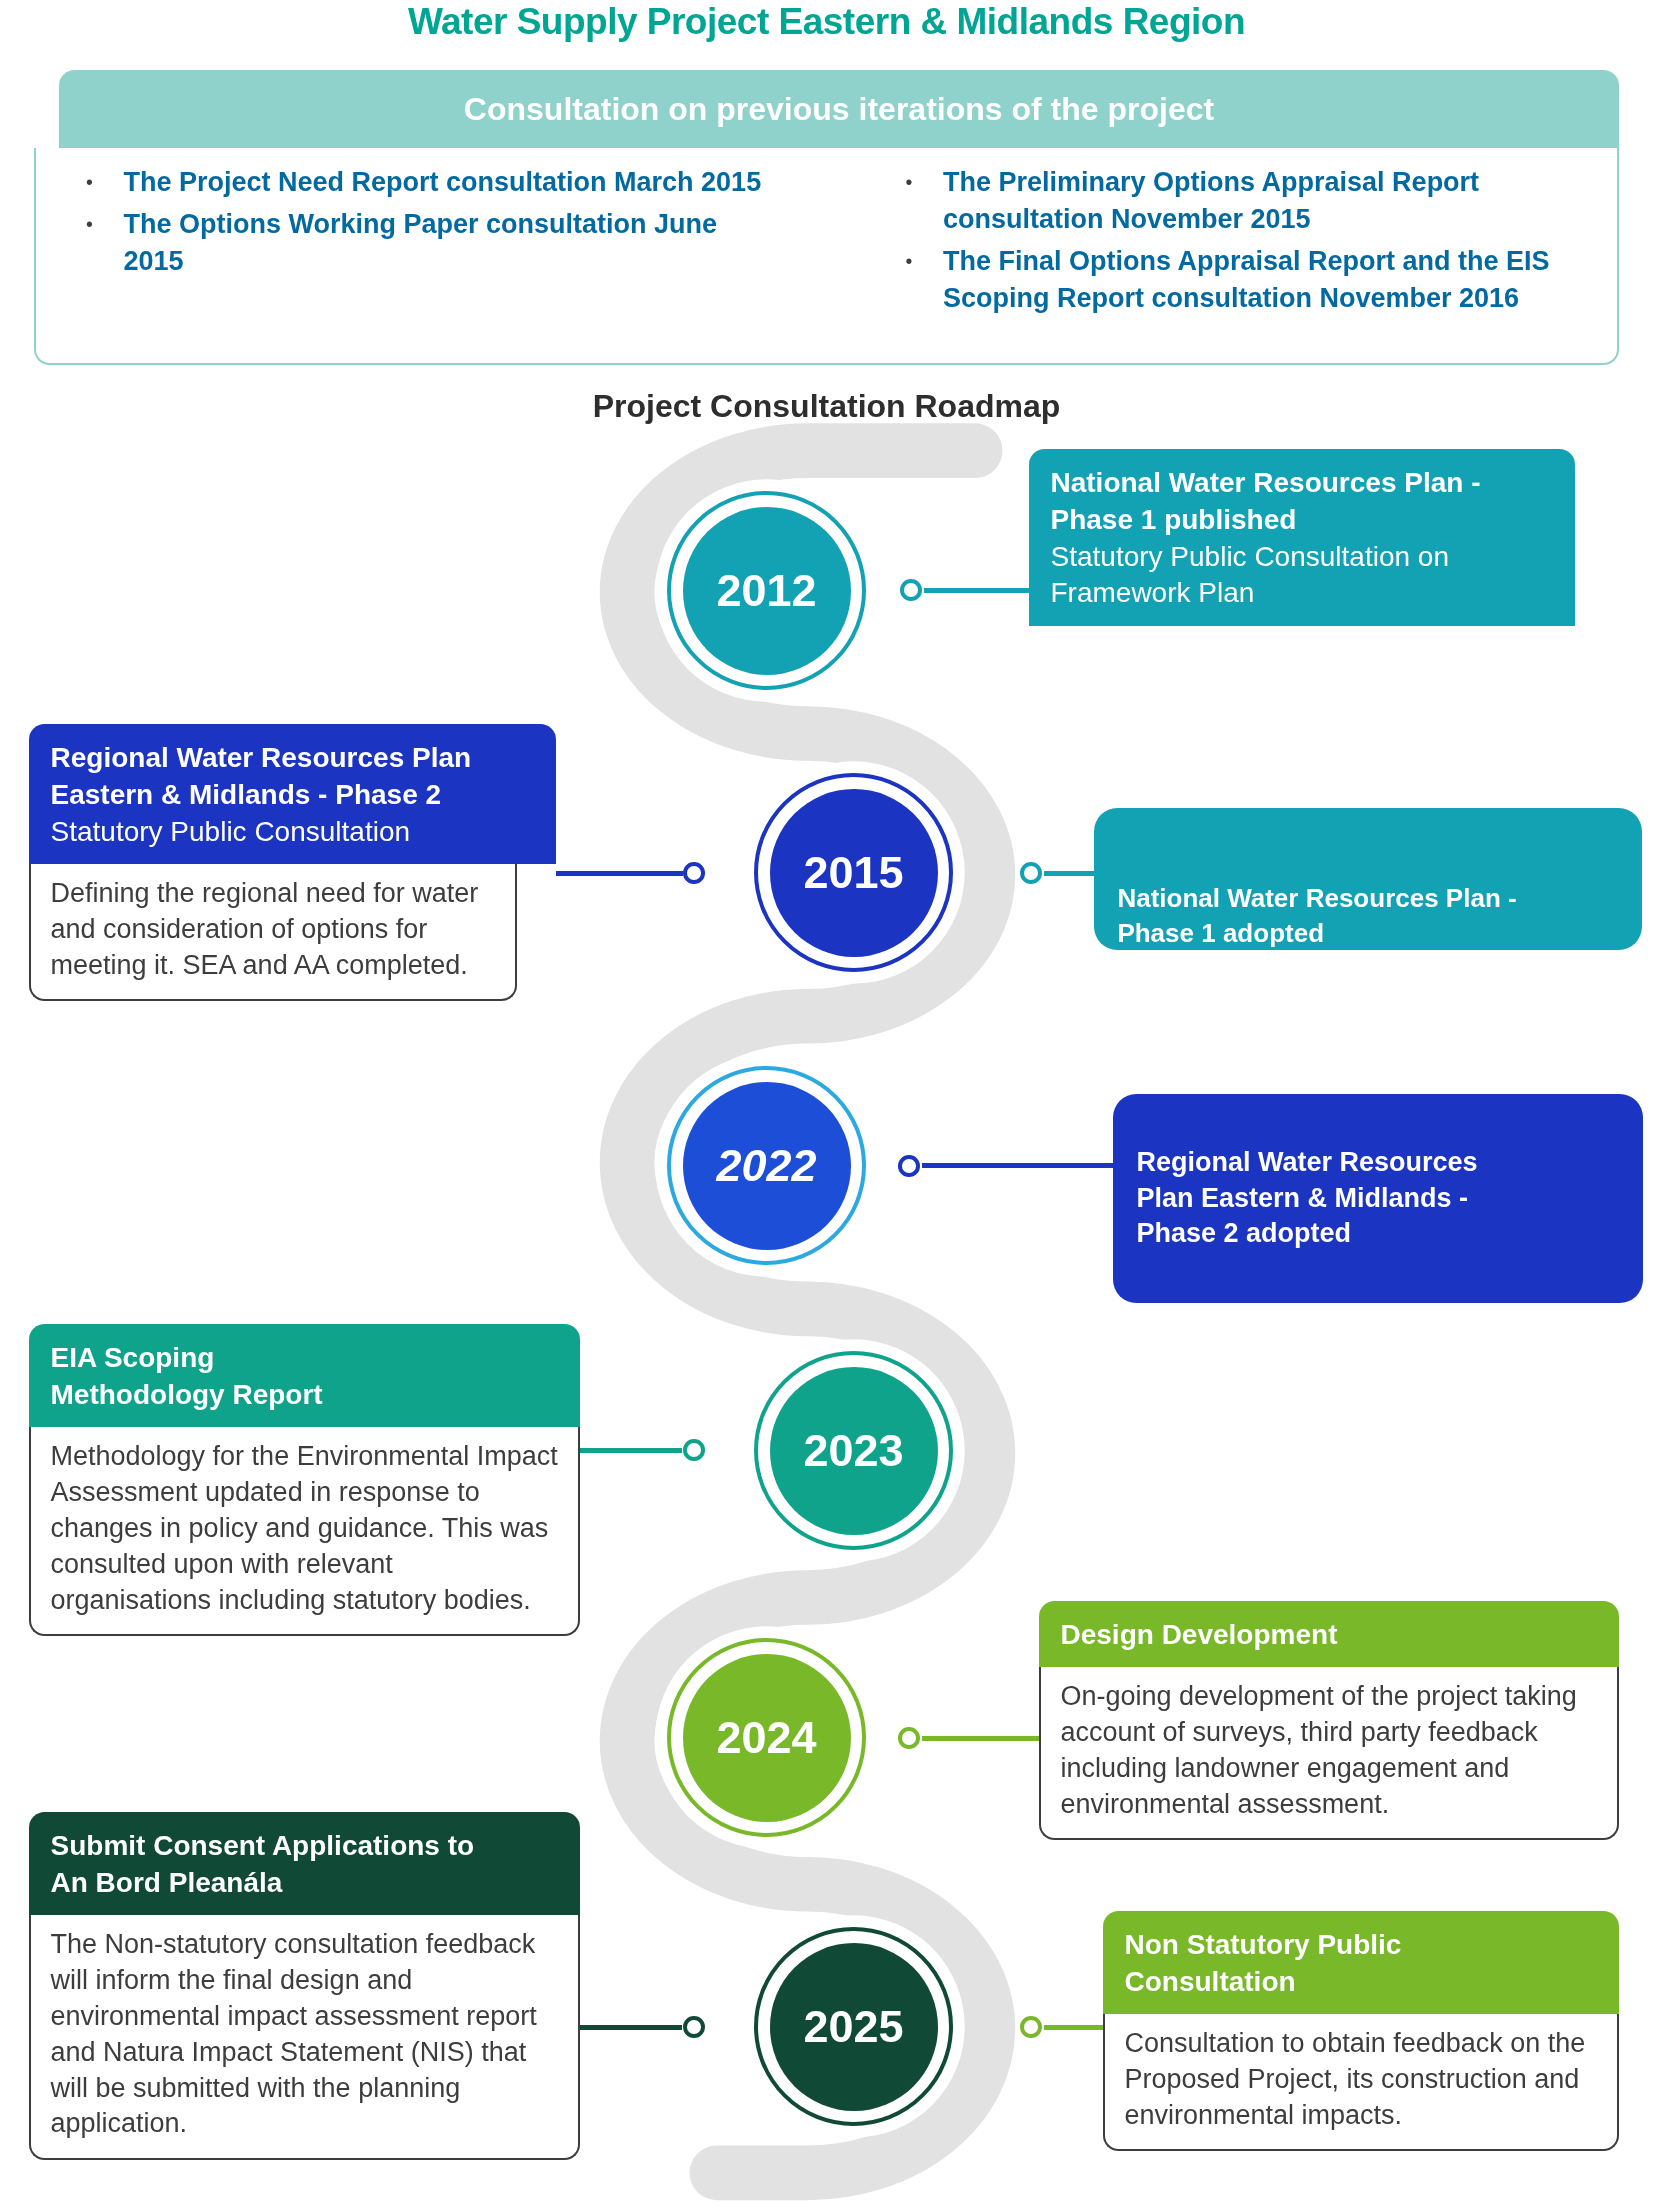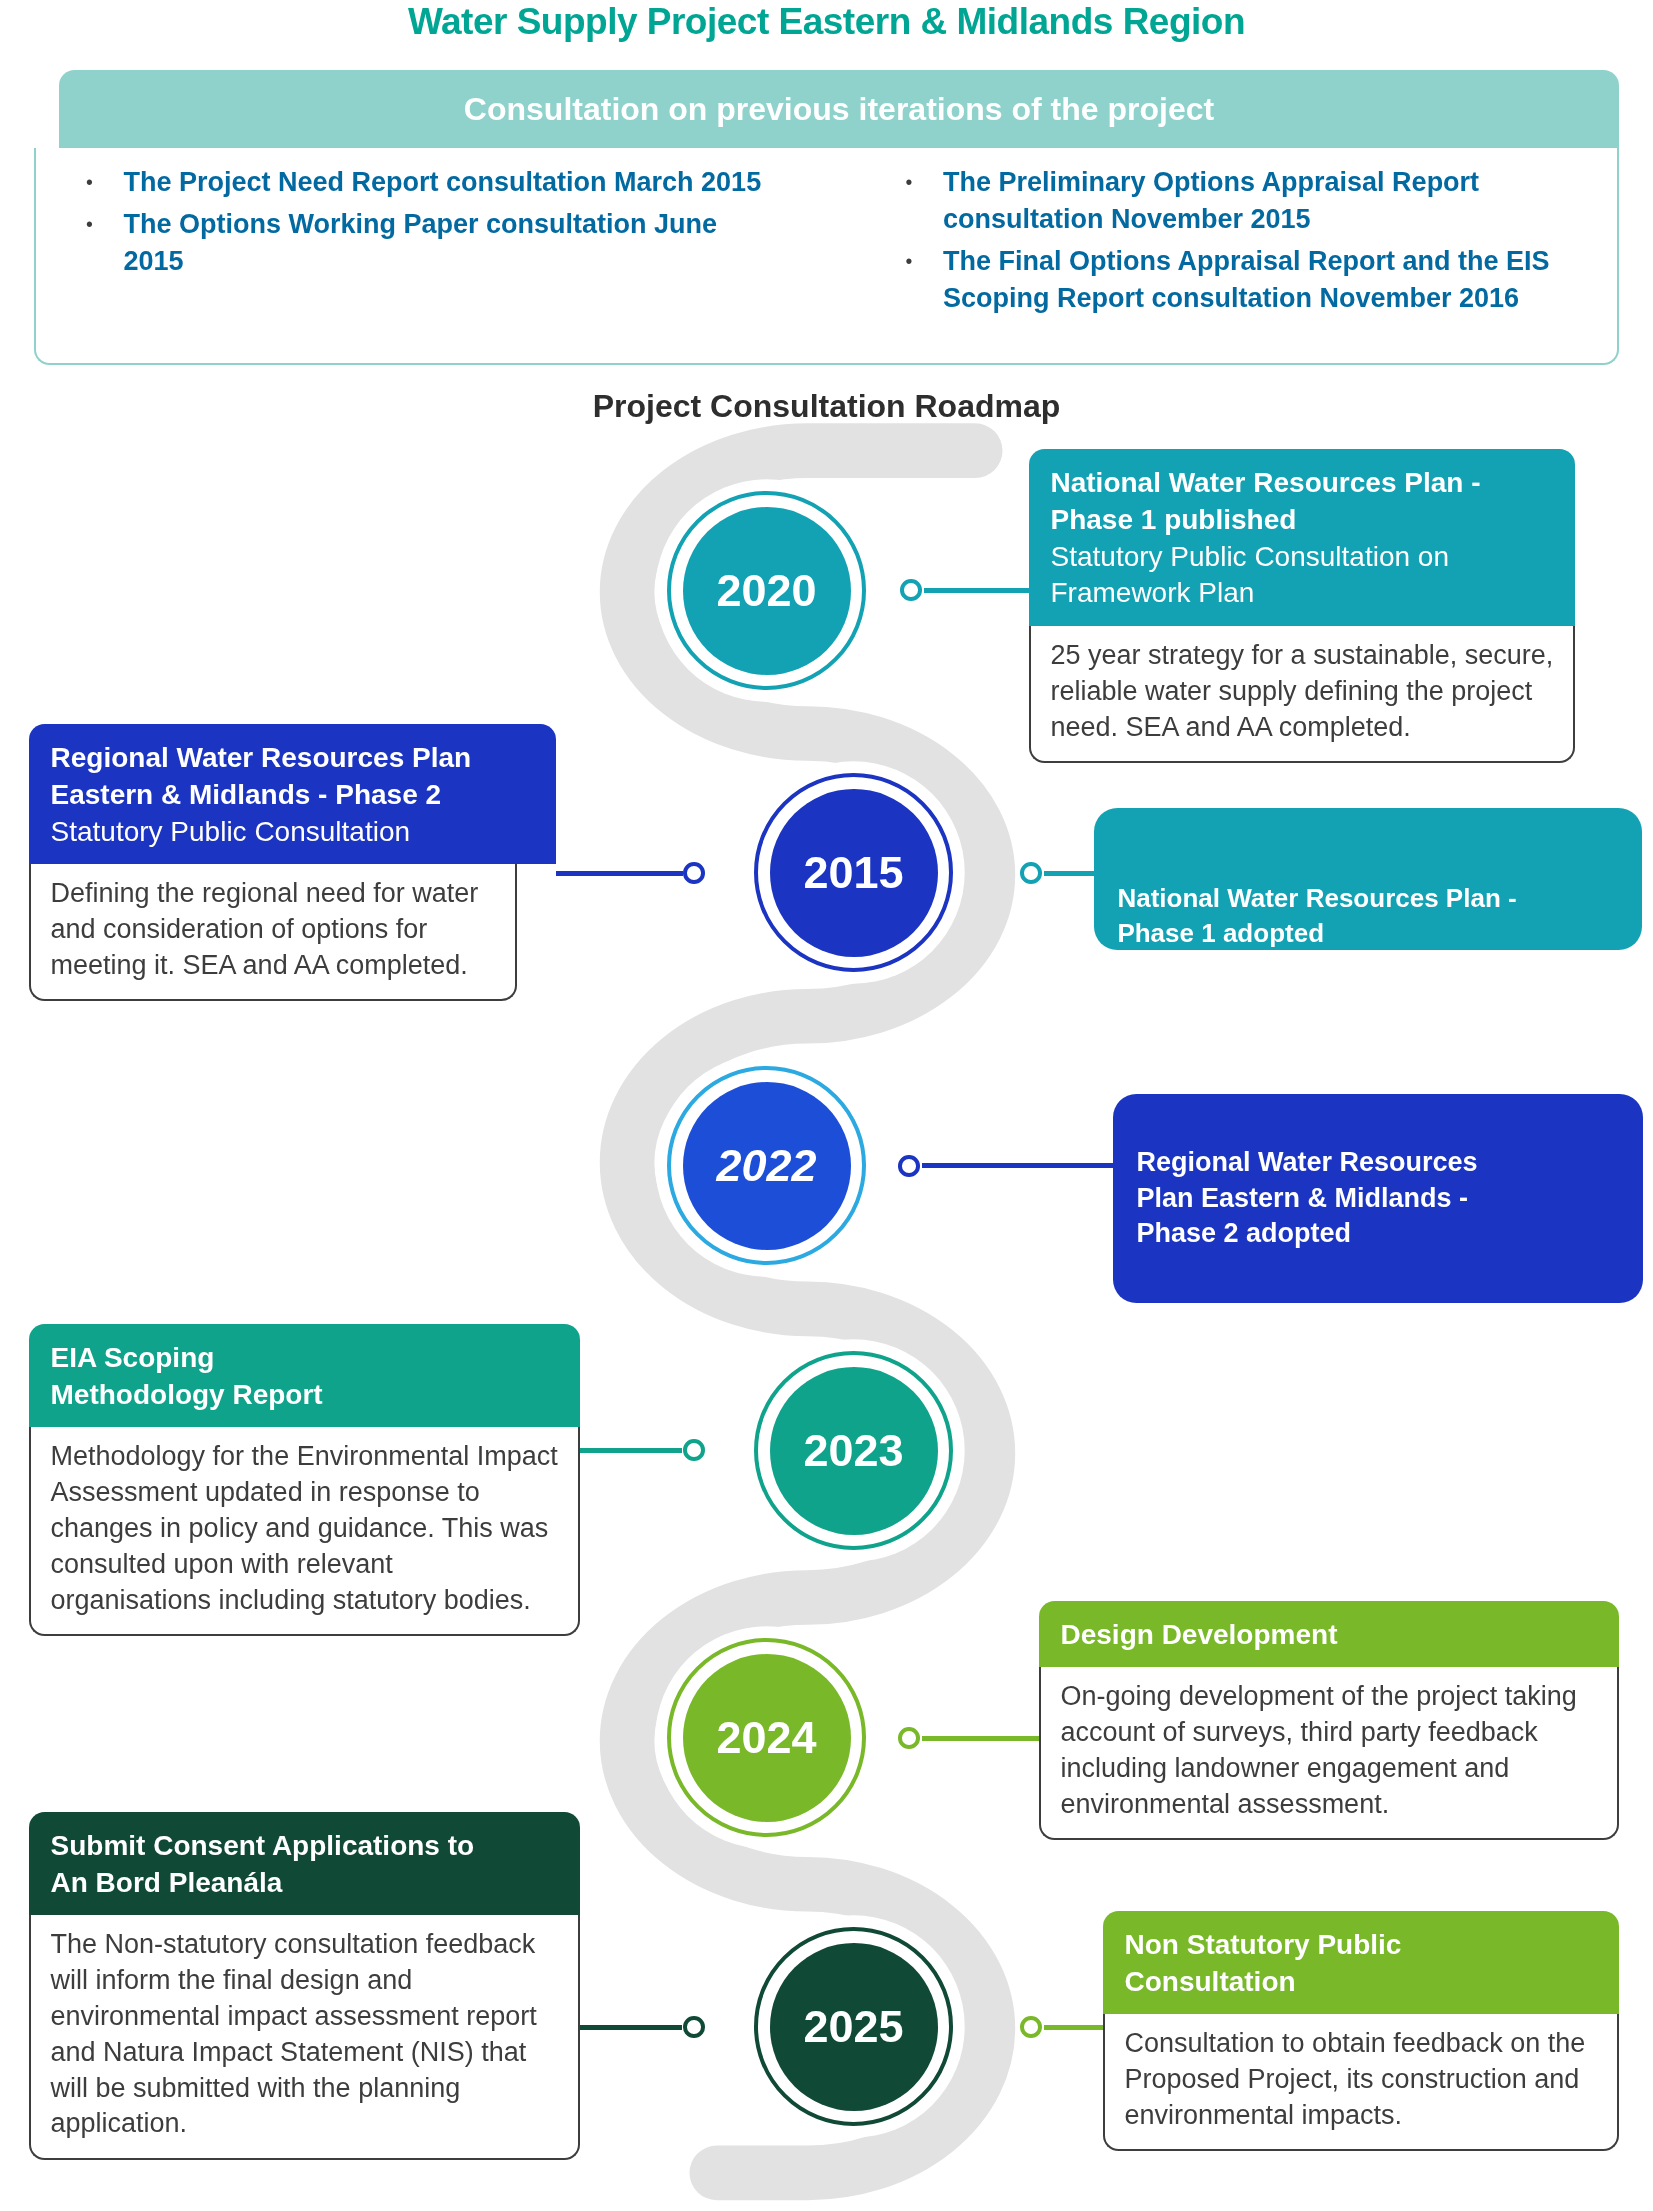--- a/index.html
+++ b/index.html
@@ -116,21 +116,21 @@
 
 <div class="abs cline green-bg" style="left:922px;top:1736px;width:117px;"></div>
 <div class="abs cring green-bd" style="left:898px;top:1727px;"></div>
 
 <div class="abs cline dgreen-bg" style="left:580px;top:2025px;width:102px;"></div>
 <div class="abs cring dgreen-bd" style="left:683px;top:2016px;"></div>
 <div class="abs cline green-bg" style="left:1044px;top:2025px;width:59px;"></div>
 <div class="abs cring green-bd" style="left:1020px;top:2016px;"></div>
 
 <div class="abs year-node teal-bd" style="left:667px;top:491px;">
-  <div class="year-core teal-bg">2020</div>
+  <div class="year-core teal-bg">2012</div>
 </div>
 <div class="abs year-node blue-bd" style="left:754px;top:773px;">
   <div class="year-core blue-bg">2015</div>
 </div>
 <div class="abs year-node" style="left:667px;top:1066px;border-color:#2BA9E0;">
   <div class="year-core" style="background:#1d4ed8;font-style:italic;">2022</div>
 </div>
 <div class="abs year-node gteal-bd" style="left:754px;top:1351px;">
   <div class="year-core gteal-bg">2023</div>
 </div>
@@ -139,21 +139,20 @@
 </div>
 <div class="abs year-node dgreen-bd" style="left:754px;top:1927px;">
   <div class="year-core dgreen-bg">2025</div>
 </div>
 
 <div class="abs callout" style="left:1029px;top:449px;width:546px;">
   <div class="hdr teal-bg">
     <span>National Water Resources Plan - Phase 1 published</span>
     <span class="rest">Statutory Public Consultation on Framework Plan</span>
   </div>
-  <div class="bdy teal-bd">25 year strategy for a sustainable, secure, reliable water supply defining the project need. SEA and AA completed.</div>
 </div>
 
 <div class="abs callout" style="left:29px;top:724px;width:527px;">
   <div class="hdr blue-bg">
     <span style="display:inline;max-width:429px;">Regional Water Resources Plan Eastern &amp; Midlands - Phase 2</span><span class="rest-inline"> Statutory Public Consultation</span>
   </div>
   <div class="bdy blue-bd" style="max-width:445px;">Defining the regional need for water and consideration of options for meeting it. SEA and AA completed.</div>
 </div>
 
 <div class="abs solid-box teal-bg" style="left:1094px;top:808px;width:525px;height:142px;align-items:flex-end;">

